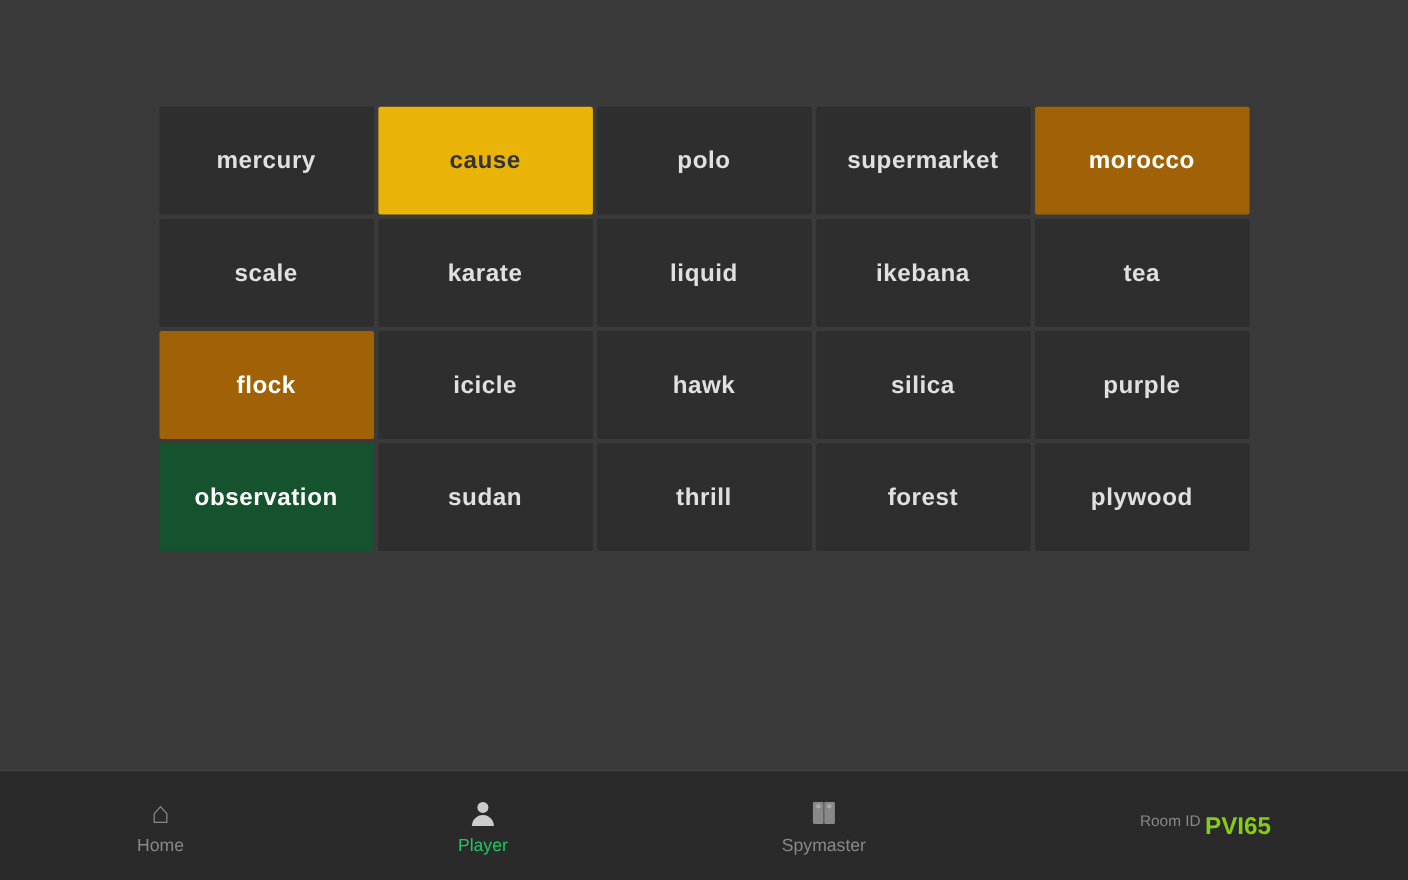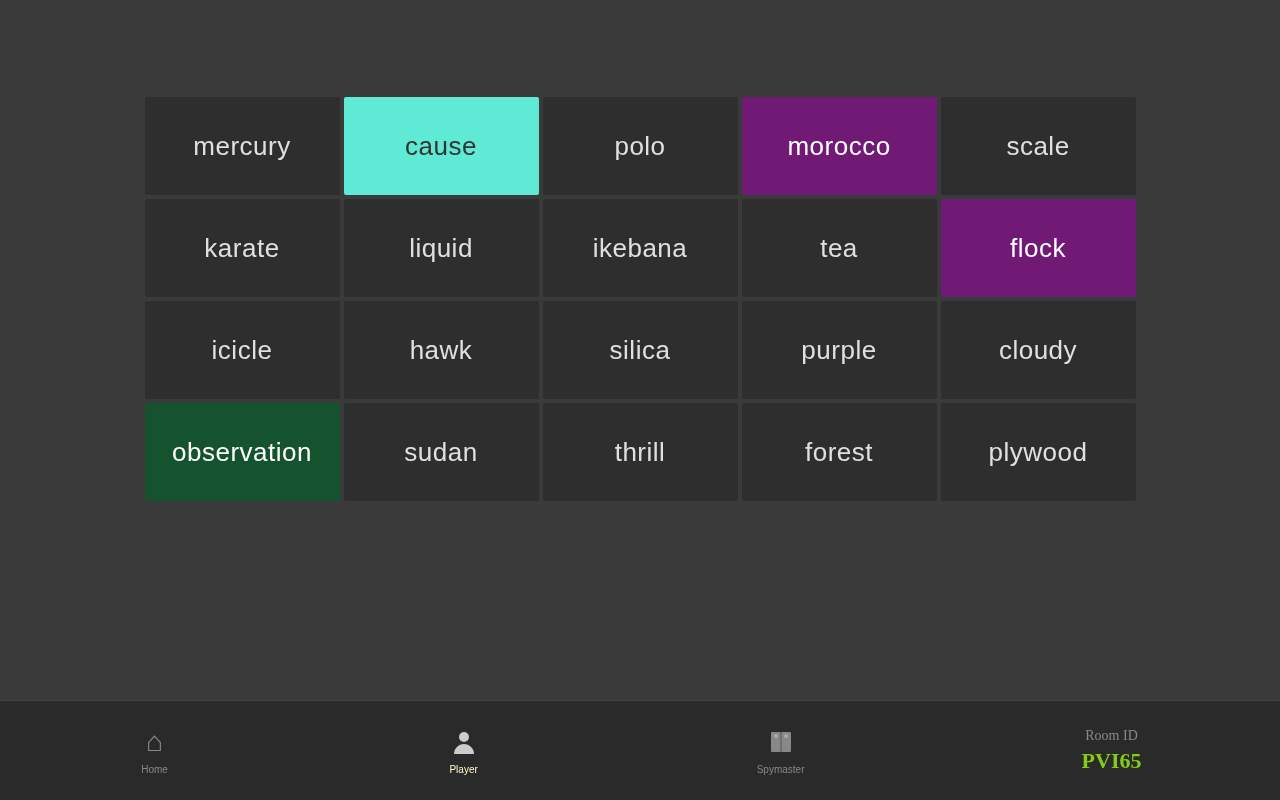--- a/index.html
+++ b/index.html
@@ -27,39 +27,39 @@
       grid-template-rows: repeat(5, 98px);
       gap: 4px;
     }
 
     .cell {
       display: flex;
       align-items: center;
       justify-content: center;
       background-color: #2e2e2e;
       color: #e0e0e0;
-      font-size: 26px;
-      font-weight: 400;
+      font-size: 22px;
+      font-weight: 700;
       letter-spacing: 0.5px;
       cursor: pointer;
       border-radius: 2px;
     }
 
     .cell.blue {
-      background-color: #701a75;
+      background-color: #a16207;
       color: #ffffff;
     }
 
     .cell.red {
       background-color: #14532d;
       color: #ffffff;
     }
 
     .cell.light {
-      background-color: #5eead4;
+      background-color: #eab308;
       color: #333333;
     }
 
     .bottom-bar {
       height: 100px;
       background-color: #2a2a2a;
       display: flex;
       align-items: center;
       justify-content: space-around;
       border-top: 1px solid #444;
@@ -68,21 +68,21 @@
     .bottom-item {
       display: flex;
       flex-direction: column;
       align-items: center;
       gap: 6px;
       color: #888;
       font-size: 14px;
     }
 
     .bottom-item.active {
-      color: #fef9c3;
+      color: #22c55e;
     }
 
     .icon-home {
       width: 32px;
       height: 32px;
       display: flex;
       align-items: center;
       justify-content: center;
       font-size: 28px;
     }
@@ -100,61 +100,60 @@
       width: 32px;
       height: 32px;
       display: flex;
       align-items: center;
       justify-content: center;
       font-size: 26px;
     }
 
     .room-id-section {
       display: flex;
-      flex-direction: column;
-      align-items: center;
+      flex-direction: row;
+      align-items: flex-start;
       gap: 4px;
-      font-family: Liberation Serif, serif;
     }
 
     .room-id-label {
       color: #888;
       font-size: 14px;
     }
 
     .room-id-value {
       color: #84cc16;
       font-size: 22px;
       font-weight: bold;
     }
 
     .nav-label {
-      font-size: 10px;
+      font-size: 16px;
     }
   </style>
 </head>
 <body>
 
 <div class="main-area">
   <div class="grid" id="grid-container">
   <div class="cell">mercury</div>
       <div class="cell light">cause</div>
       <div class="cell">polo</div>
+      <div class="cell">supermarket</div>
       <div class="cell blue">morocco</div>
       <div class="cell">scale</div>
       <div class="cell">karate</div>
       <div class="cell">liquid</div>
       <div class="cell">ikebana</div>
       <div class="cell">tea</div>
       <div class="cell blue">flock</div>
       <div class="cell">icicle</div>
       <div class="cell">hawk</div>
       <div class="cell">silica</div>
       <div class="cell">purple</div>
-      <div class="cell">cloudy</div>
       <div class="cell red">observation</div>
       <div class="cell">sudan</div>
       <div class="cell">thrill</div>
       <div class="cell">forest</div>
       <div class="cell">plywood</div>
     </div>
 </div>
 
 <div class="bottom-bar">
   <div class="bottom-item">

